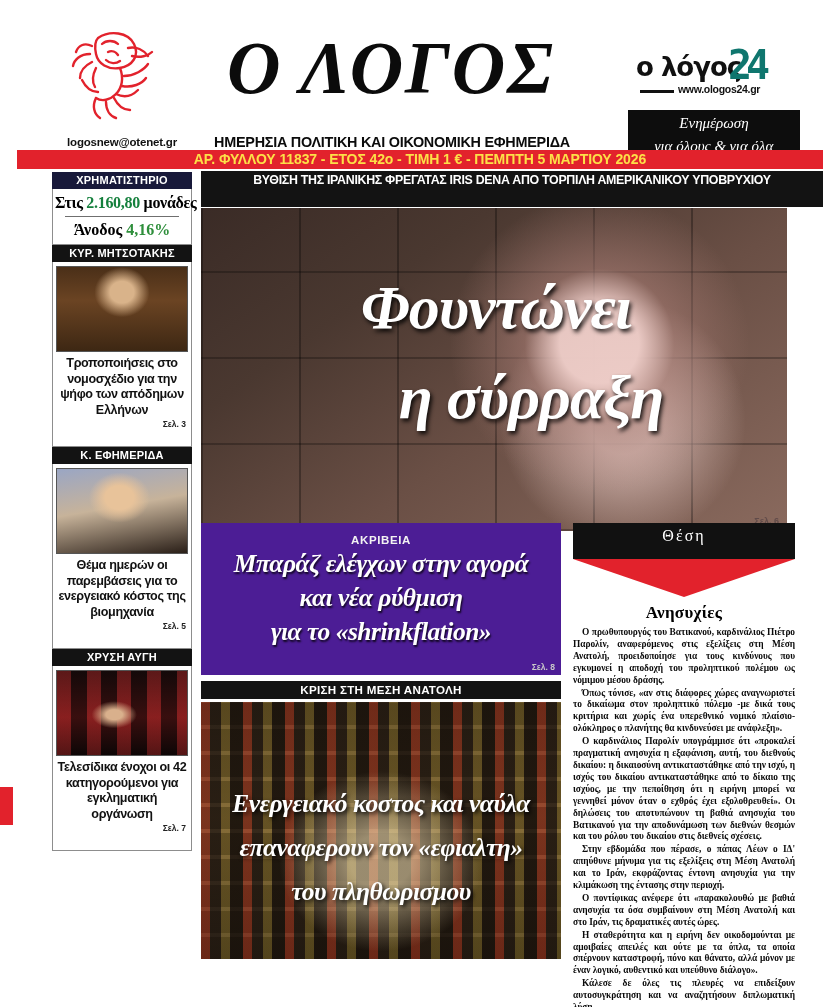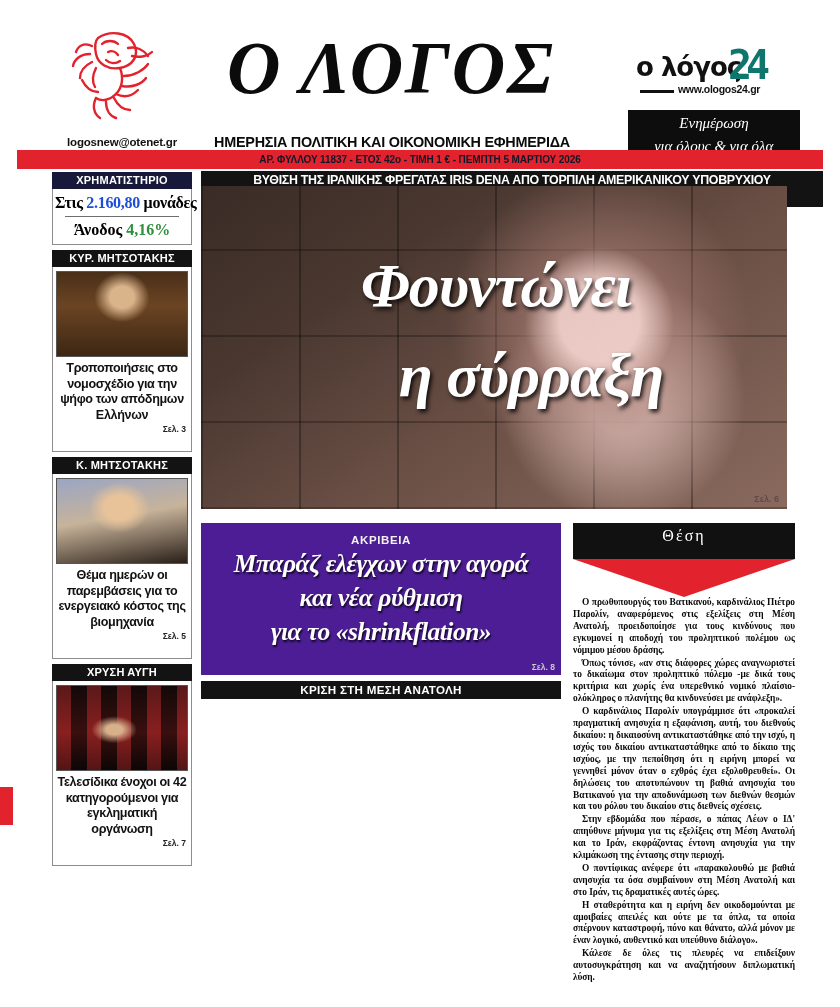--- a/index.html
+++ b/index.html
@@ -31,52 +31,52 @@
     color:#0f766e;font-family:"DejaVu Sans Mono", monospace;letter-spacing:-6px;}
   .brandmark .bm-rule{position:absolute;left:4px;top:44px;width:34px;height:2.5px;background:#111;}
   .brandmark .bm-url{position:absolute;left:42px;top:37px;font-size:10.5px;font-weight:bold;
     color:#111;letter-spacing:-0.3px;}
   .slogan{position:absolute;left:628px;top:92px;width:172px;height:48px;background:#0d0d0d;
     color:#fff;text-align:center;font-family:"Liberation Serif", serif;font-style:italic;
     font-size:15px;line-height:23px;padding-top:2px;box-sizing:border-box;}
 
   
   .datebar{position:absolute;left:17px;top:150px;width:806px;height:19px;background:#e2222c;
-    color:#0f172a;text-align:center;font-size:10px;font-weight:bold;line-height:19px;
+    color:#fde047;text-align:center;font-size:14px;font-weight:bold;line-height:19px;
     letter-spacing:-0.1px;}
 
   
   .sidebar{position:absolute;left:52px;top:172px;width:140px;}
-  .side-card{position:relative;margin-bottom:5px;background:#fff;}
+  .side-card{position:relative;background:#fff;}
   .card-head{height:17px;background:#18193a;color:#fff;text-align:center;
     font-size:11px;font-weight:bold;line-height:17px;letter-spacing:0.2px;}
   .card-head.dark{background:#131313;}
   .card-body{border:1px solid #8d8d8d;border-top:none;padding:4px 3px 17px 3px;text-align:center;}
 
   
   .stock-body{border:1px solid #8d8d8d;border-top:none;padding:5px 2px 5px 2px;text-align:center;}
   .stock-line1{font-size:16px;font-weight:bold;font-family:"Liberation Serif", serif;
     letter-spacing:-0.3px;white-space:nowrap;}
-  .stock-val{color:#1d4ed8;}
+  .stock-val{color:#15803d;}
   .stock-rule{height:1px;background:#6f6f6f;margin:4px 10px 4px 10px;}
   .stock-line2{font-size:16px;font-weight:bold;font-family:"Liberation Serif", serif;}
   .stock-pct{color:#2f8f3c;}
 
   .thumb{width:100%;height:86px;display:block;border:1px solid #555;box-sizing:border-box;}
   .card-text{font-size:12.6px;line-height:15.5px;font-weight:bold;color:#111;margin-top:4px;
     letter-spacing:-0.35px;}
   .pageref{display:block;text-align:right;font-size:8.5px;font-weight:bold;color:#222;
     margin-top:1px;padding-right:2px;}
 
   
   .kicker{position:absolute;background:#131313;color:#fff;text-align:center;font-weight:bold;}
   .kicker-top{left:201px;top:171px;width:622px;height:36px;font-size:12.4px;line-height:19px;
     letter-spacing:-0.3px;}
 
-  .mainphoto{position:absolute;left:201px;top:186px;width:586px;height:323px;overflow:hidden;}
+  .mainphoto{position:absolute;left:201px;top:208px;width:586px;height:323px;overflow:hidden;}
   .mp-l1{position:absolute;left:0;top:68px;width:590px;text-align:center;
     font-family:"Liberation Serif", serif;font-weight:bold;font-style:italic;font-size:62px;
     line-height:62px;color:#ffffff;text-shadow:2px 3px 4px rgba(0,0,0,.85);letter-spacing:-1px;}
   .mp-l2{position:absolute;left:30px;top:158px;width:600px;text-align:center;
     font-family:"Liberation Serif", serif;font-weight:bold;font-style:italic;font-size:62px;
     line-height:62px;color:#ffffff;text-shadow:2px 3px 4px rgba(0,0,0,.85);letter-spacing:-1px;}
   .mp-ref{position:absolute;right:8px;bottom:5px;font-size:9px;font-weight:bold;
     color:rgba(90,70,70,.85);}
 
   
@@ -210,21 +210,21 @@
     <div class="side-card">
       <div class="card-head dark">ΚΥΡ. ΜΗΤΣΟΤΑΚΗΣ</div>
       <div class="card-body">
         <div class="thumb img-mitsotakis"></div>
         <div class="card-text">Τροποποιήσεις στο νομοσχέδιο για την ψήφο των απόδημων Ελλήνων</div>
         <span class="pageref">Σελ. 3</span>
       </div>
     </div>
 
     <div class="side-card">
-      <div class="card-head dark">Κ. ΜΗΤΣΟΤΑΚΗΣ</div>
+      <div class="card-head dark">Κ. ΕΦΗΜΕΡΙΔΑ</div>
       <div class="card-body">
         <div class="thumb img-hatzidakis"></div>
         <div class="card-text">Θέμα ημερών οι παρεμβάσεις για το ενεργειακό κόστος της βιομηχανία</div>
         <span class="pageref">Σελ. 5</span>
       </div>
     </div>
 
     <div class="side-card">
       <div class="card-head dark">ΧΡΥΣΗ ΑΥΓΗ</div>
       <div class="card-body">
@@ -246,24 +246,30 @@
   <div class="bluebox">
     <div class="bb-kicker">ΑΚΡΙΒΕΙΑ</div>
     <div class="bb-line">Μπαράζ ελέγχων στην αγορά</div>
     <div class="bb-line">και νέα ρύθμιση</div>
     <div class="bb-line">για το «shrinkflation»</div>
     <div class="bb-ref">Σελ. 8</div>
   </div>
 
   <div class="kicker kicker-mid">ΚΡΙΣΗ ΣΤΗ ΜΕΣΗ ΑΝΑΤΟΛΗ</div>
 
+  <div class="photo2 img-super">
+    <div class="p2-line" style="top:86px">Ενεργειακό κοστος και ναύλα</div>
+    <div class="p2-line" style="top:130px">επαναφερουν τον «εφιαλτη»</div>
+    <div class="p2-line" style="top:174px">του πληθωρισμου</div>
+  </div>
 
   <div class="opinion">
     <div class="op-head">Θέση</div>
     <div class="op-tri"></div>
+    <div class="op-title">Ανησυχίες</div>
     <p class="op-p">Ο πρωθυπουργός του Βατικανού, καρδινάλιος Πιέτρο Παρολίν, αναφερόμενος στις εξελίξεις στη Μέση Ανατολή, προειδοποίησε για τους κινδύνους που εγκυμονεί η αποδοχή του προληπτικού πολέμου ως νόμιμου μέσου δράσης.</p>
     <p class="op-p">Όπως τόνισε, «αν στις διάφορες χώρες αναγνωριστεί το δικαίωμα στον προληπτικό πόλεμο -με δικά τους κριτήρια και χωρίς ένα υπερεθνικό νομικό πλαίσιο- ολόκληρος ο πλανήτης θα κινδυνεύσει με ανάφλεξη».</p>
     <p class="op-p">Ο καρδινάλιος Παρολίν υπογράμμισε ότι «προκαλεί πραγματική ανησυχία η εξαφάνιση, αυτή, του διεθνούς δικαίου: η δικαιοσύνη αντικαταστάθηκε από την ισχύ, η ισχύς του δικαίου αντικαταστάθηκε από το δίκαιο της ισχύος, με την πεποίθηση ότι η ειρήνη μπορεί να γεννηθεί μόνον όταν ο εχθρός έχει εξολοθρευθεί». Οι δηλώσεις του αποτυπώνουν τη βαθιά ανησυχία του Βατικανού για την αποδυνάμωση των διεθνών θεσμών και του ρόλου του δικαίου στις διεθνείς σχέσεις.</p>
     <p class="op-p">Στην εβδομάδα που πέρασε, ο πάπας Λέων ο ΙΔ' απηύθυνε μήνυμα για τις εξελίξεις στη Μέση Ανατολή και το Ιράν, εκφράζοντας έντονη ανησυχία για την κλιμάκωση της έντασης στην περιοχή.</p>
     <p class="op-p">Ο ποντίφικας ανέφερε ότι «παρακολουθώ με βαθιά ανησυχία τα όσα συμβαίνουν στη Μέση Ανατολή και στο Ιράν, τις δραματικές αυτές ώρες.</p>
     <p class="op-p">Η σταθερότητα και η ειρήνη δεν οικοδομούνται με αμοιβαίες απειλές και ούτε με τα όπλα, τα οποία σπέρνουν καταστροφή, πόνο και θάνατο, αλλά μόνον με έναν λογικό, αυθεντικό και υπεύθυνο διάλογο».</p>
     <p class="op-p">Κάλεσε δε όλες τις πλευρές να επιδείξουν αυτοσυγκράτηση και να αναζητήσουν διπλωματική λύση.</p>
 
   </div>
 

